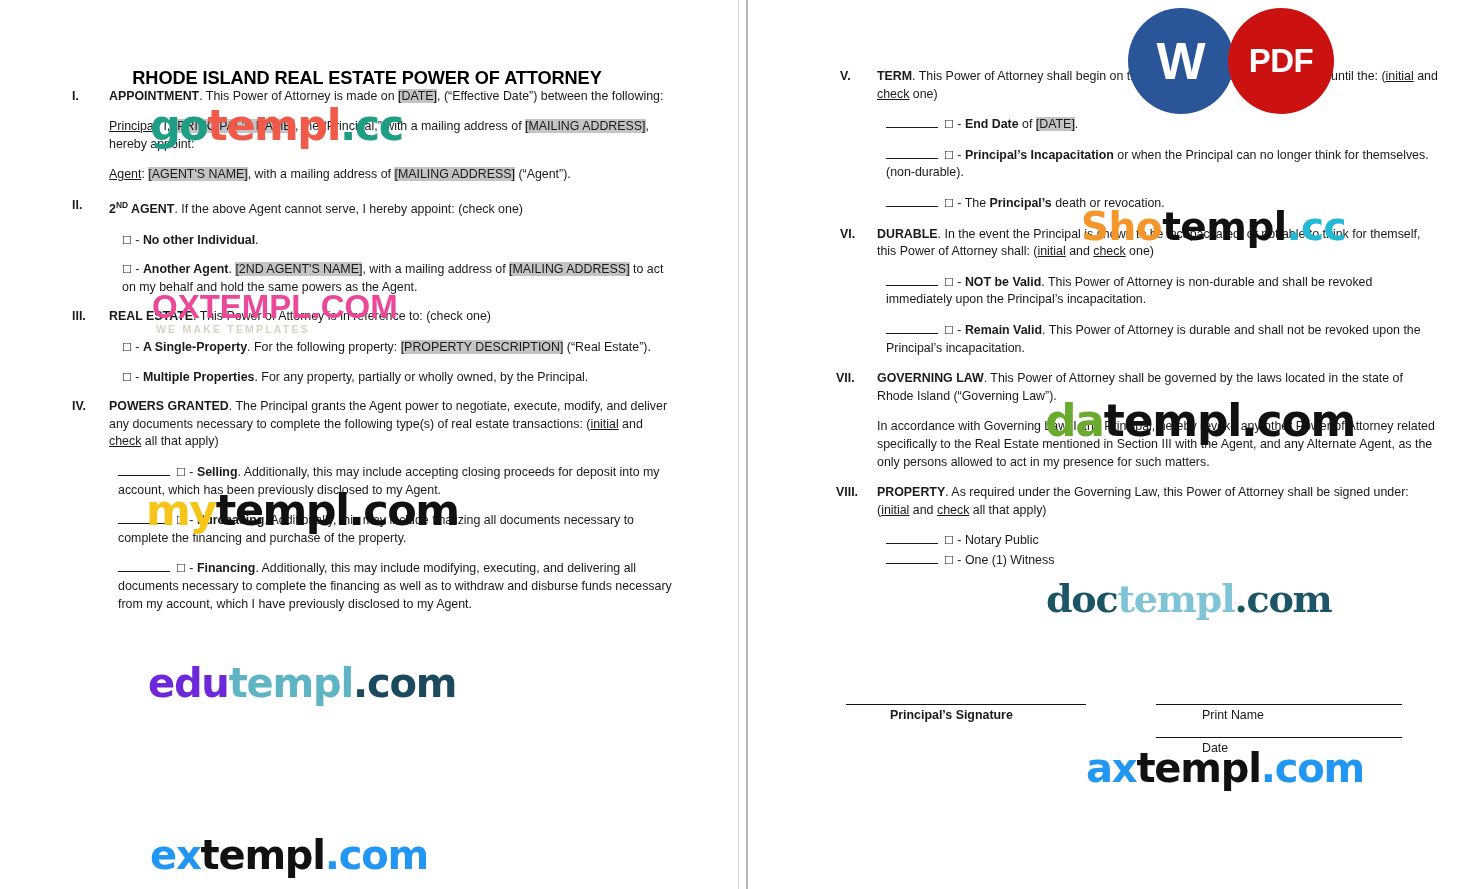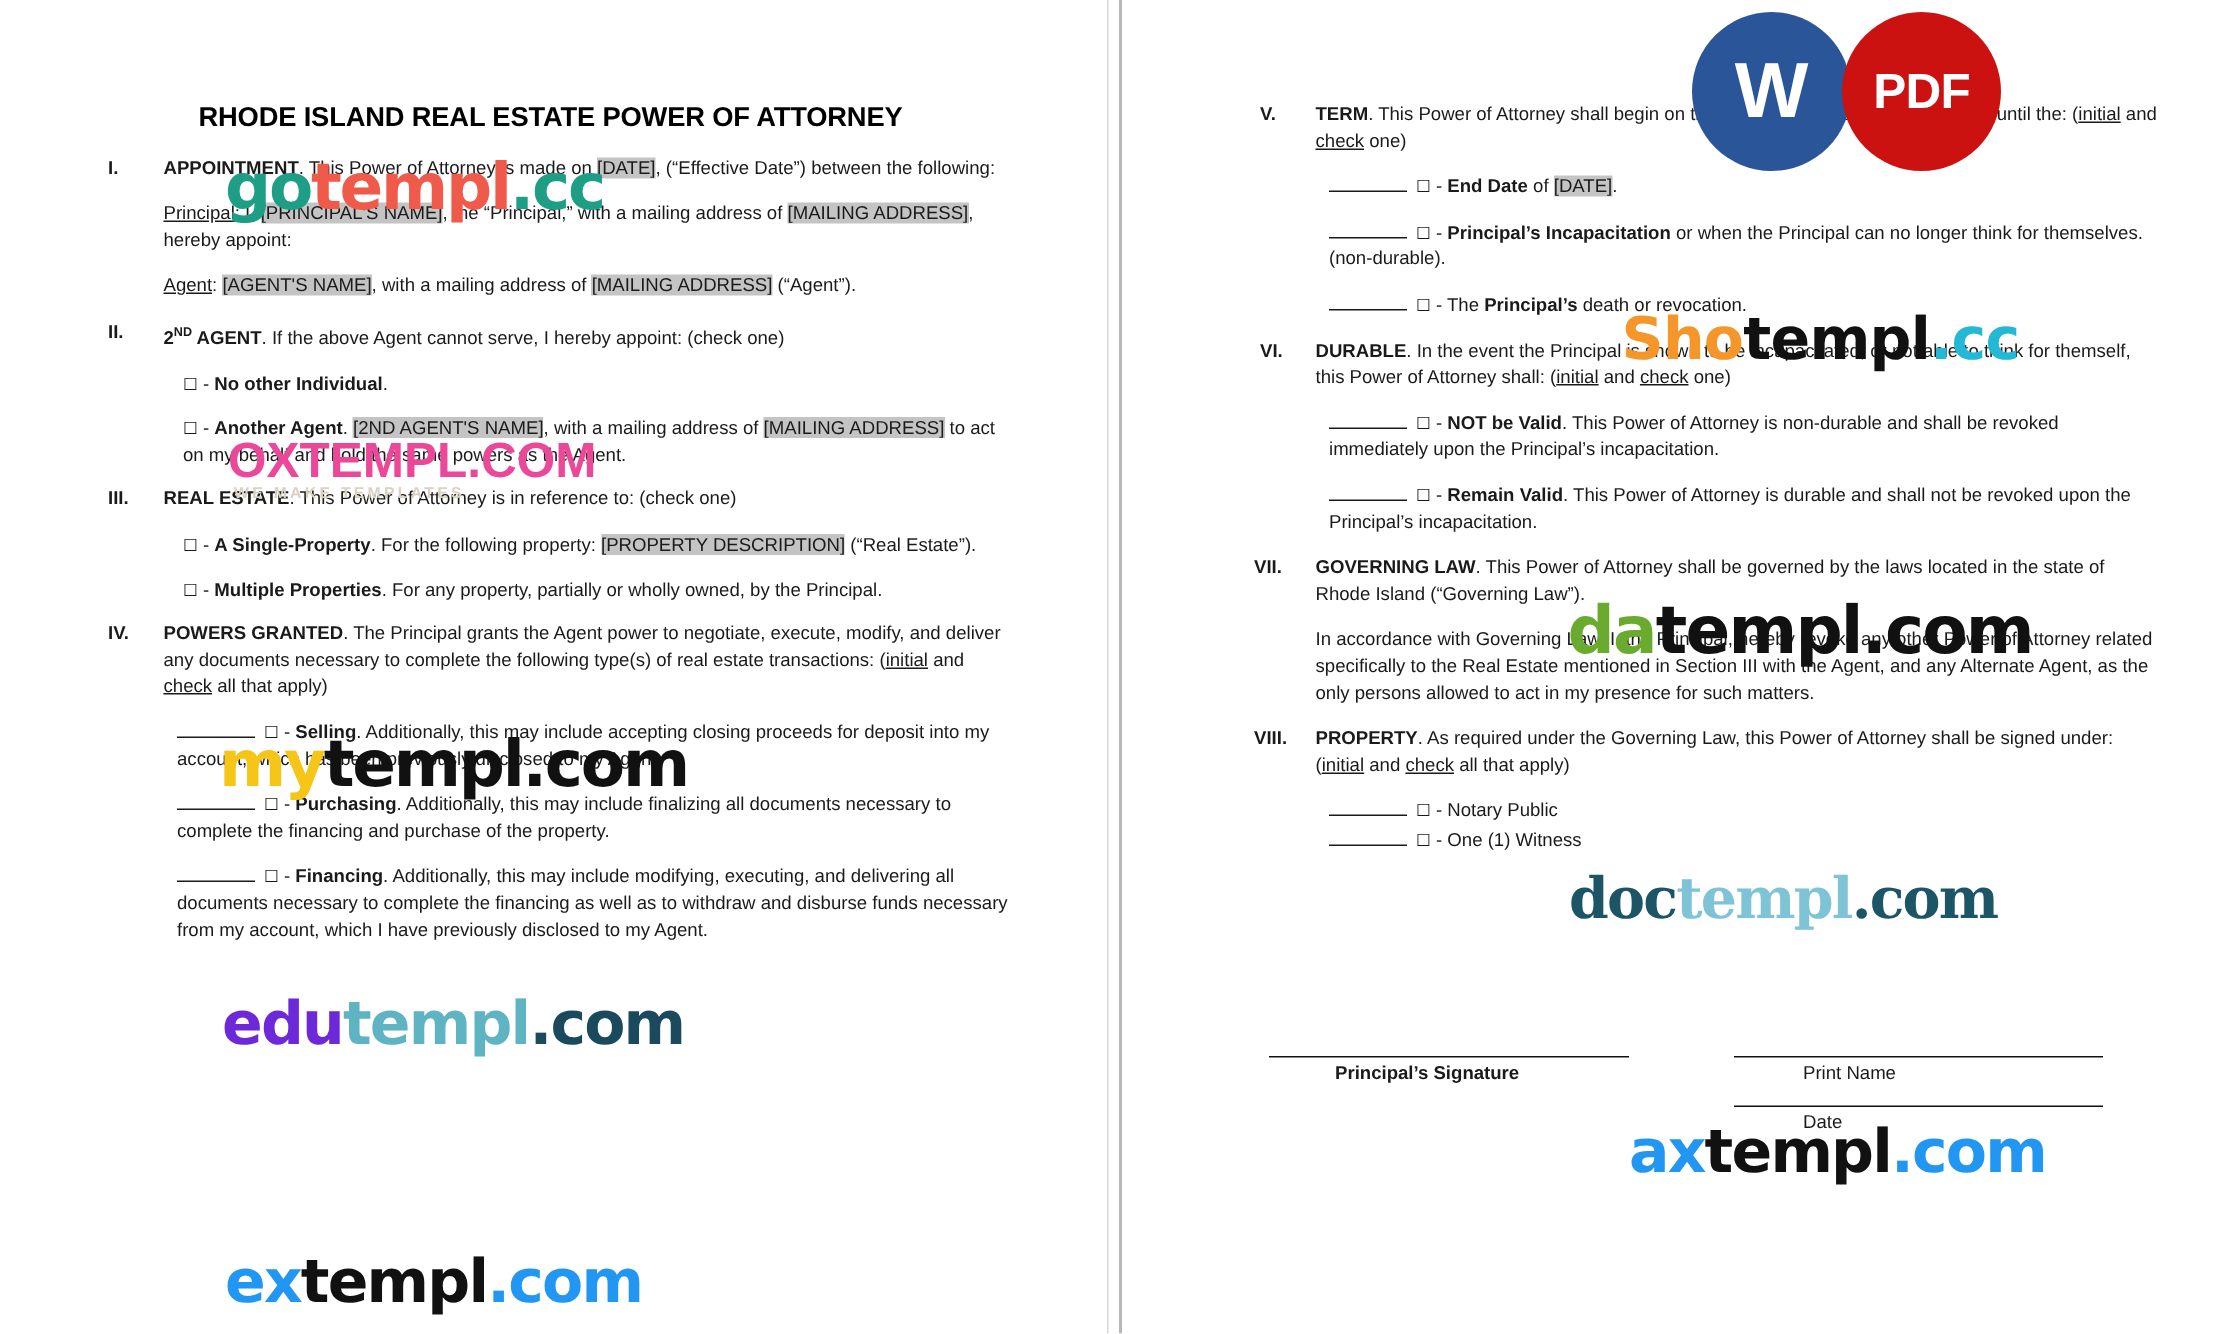--- a/index.html
+++ b/index.html
@@ -20,21 +20,21 @@
   .page-edge-l { position:absolute; top:0; left:738px; width:1px; height:889px;
                  background:#d8d8d8; }
 
   
   .body-col { position:absolute; font-size:12.4px; line-height:17.6px; color:#1a1a1a; }
   .col-left  { left:72px;  top:70px;  width:600px; }
   .col-right { left:840px; top:68px;  width:600px; }
 
   .doc-title {
     font-size:18.2px; font-weight:bold; letter-spacing:-0.1px;
-    text-align:center; color:#000; margin-bottom:16px; white-space:nowrap;
+    text-align:center; color:#000; margin-bottom:0; white-space:nowrap;
     margin-left:-10px;
   }
 
   
   .clause { position:relative; padding-left:37px; margin-bottom:13px; }
   .clause .num { position:absolute; left:0; top:0; font-weight:bold; font-size:12.4px; }
   .clause.vii .num, .clause.viii .num { left:-4px; }
   .clause .lead { font-weight:bold; }
 
   .sub { margin-left:37px; margin-bottom:13px; }

